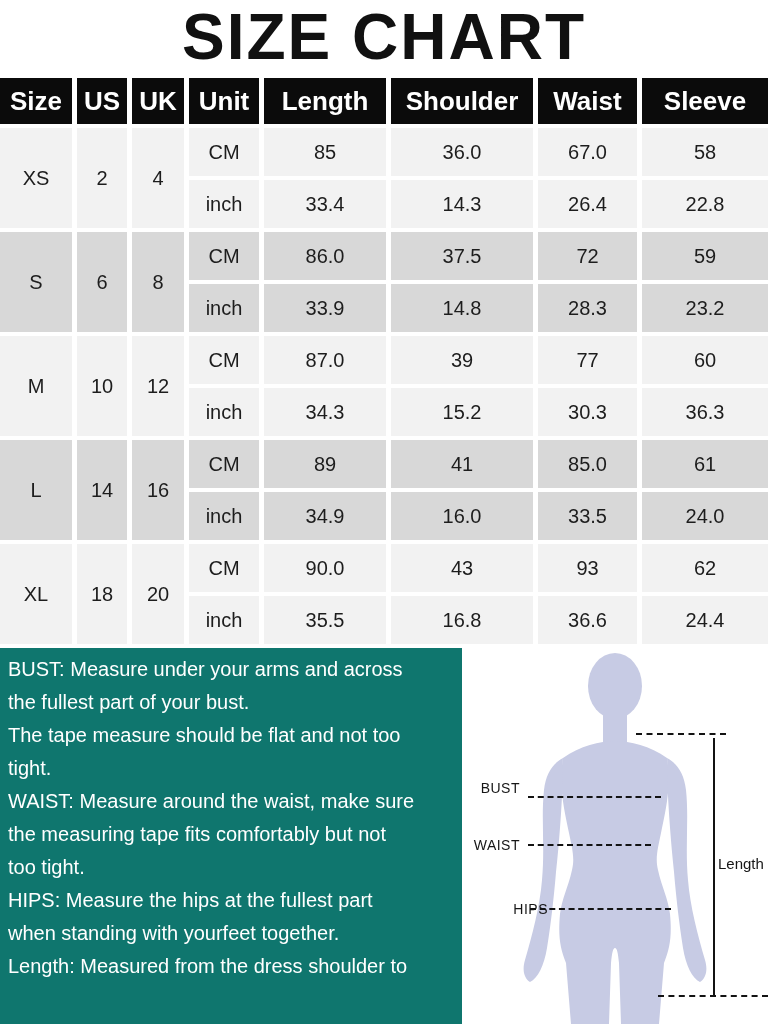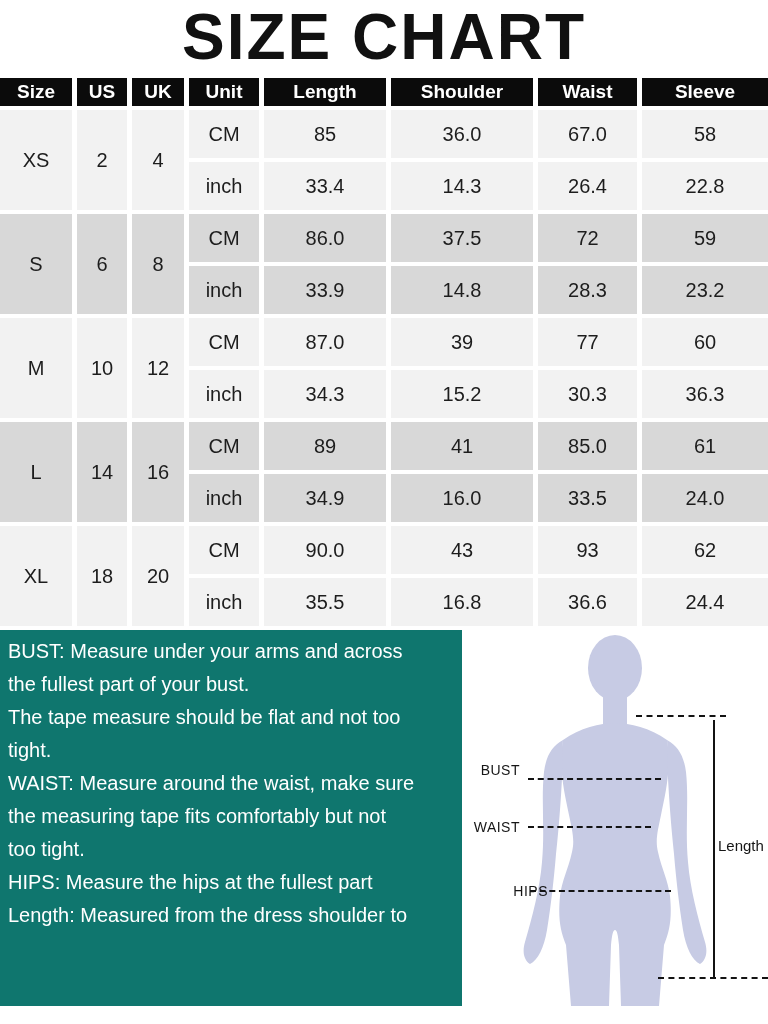--- a/index.html
+++ b/index.html
@@ -14,22 +14,22 @@
   .title-bar h1{
     margin:3px;font-size:64px;font-weight:700;letter-spacing:2px;color:#111;
     line-height:1;
   }
   
   table.size-table{
     table-layout:fixed;width:778px;margin-left:-5px;
     border-collapse:separate;border-spacing:5px 4px;
   }
   table.size-table th{
-    background:#0b0b0b;color:#ffffff;font-size:19px;font-weight:700;
-    height:28px;text-align:center;padding:0;
+    background:#0b0b0b;color:#ffffff;font-size:26px;font-weight:700;
+    height:46px;text-align:center;padding:0;
   }
   table.size-table td{
     text-align:center;font-size:20px;color:#1d1d1d;height:48px;padding:0;
     font-weight:400;
   }
   tr.gl td{background:#f2f2f2;}
   tr.gd td{background:#d8d8d8;}
   
   .bottom{display:flex;height:376px;}
   .panel{
@@ -173,20 +173,21 @@
 <div class="bottom">
   <div class="panel">
     <div class="line">BUST: Measure under your arms and across</div>
     <div class="line">the fullest part of your bust.</div>
     <div class="line">The tape measure should be flat and not too</div>
     <div class="line">tight.</div>
     <div class="line">WAIST: Measure around the waist, make sure</div>
     <div class="line">the measuring tape fits comfortably but not</div>
     <div class="line">too tight.</div>
     <div class="line">HIPS: Measure the hips at the fullest part</div>
+    <div class="line">when standing with yourfeet together.</div>
     <div class="line">Length: Measured from the dress shoulder to</div>
   </div>
 
   <div class="figure">
     <svg width="306" height="376" viewBox="0 0 306 376">
       <g fill="#c7cbe4">
         <ellipse cx="153" cy="38" rx="27" ry="33"></ellipse>
         <rect x="141" y="58" width="24" height="44"></rect>
         <path d="M101,110 C118,98 138,93 153,93 C168,93 188,98 205,110
                  C210,138 203,165 199,185 C196,200 193,210 196,222

